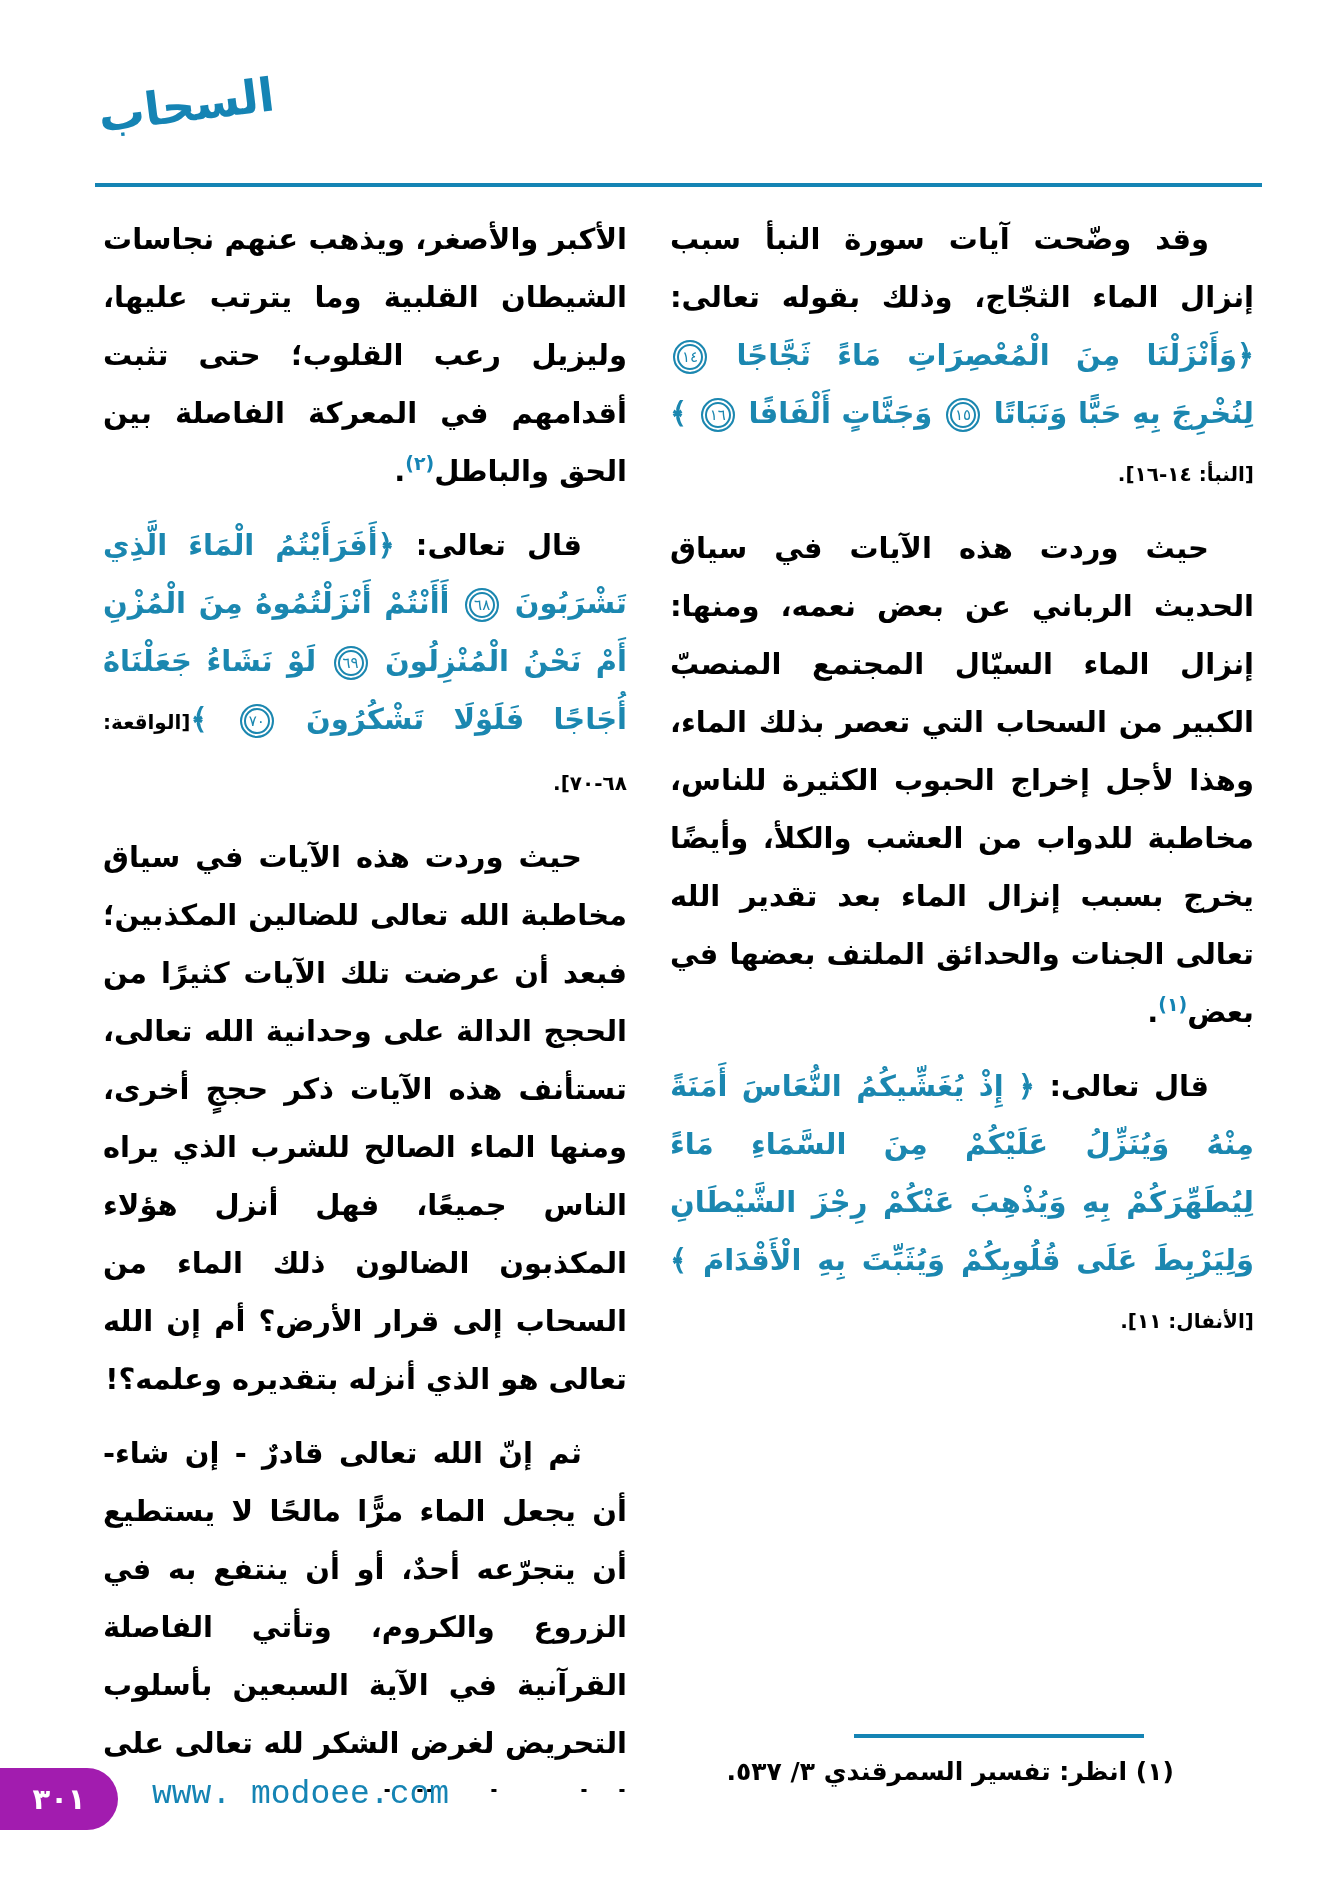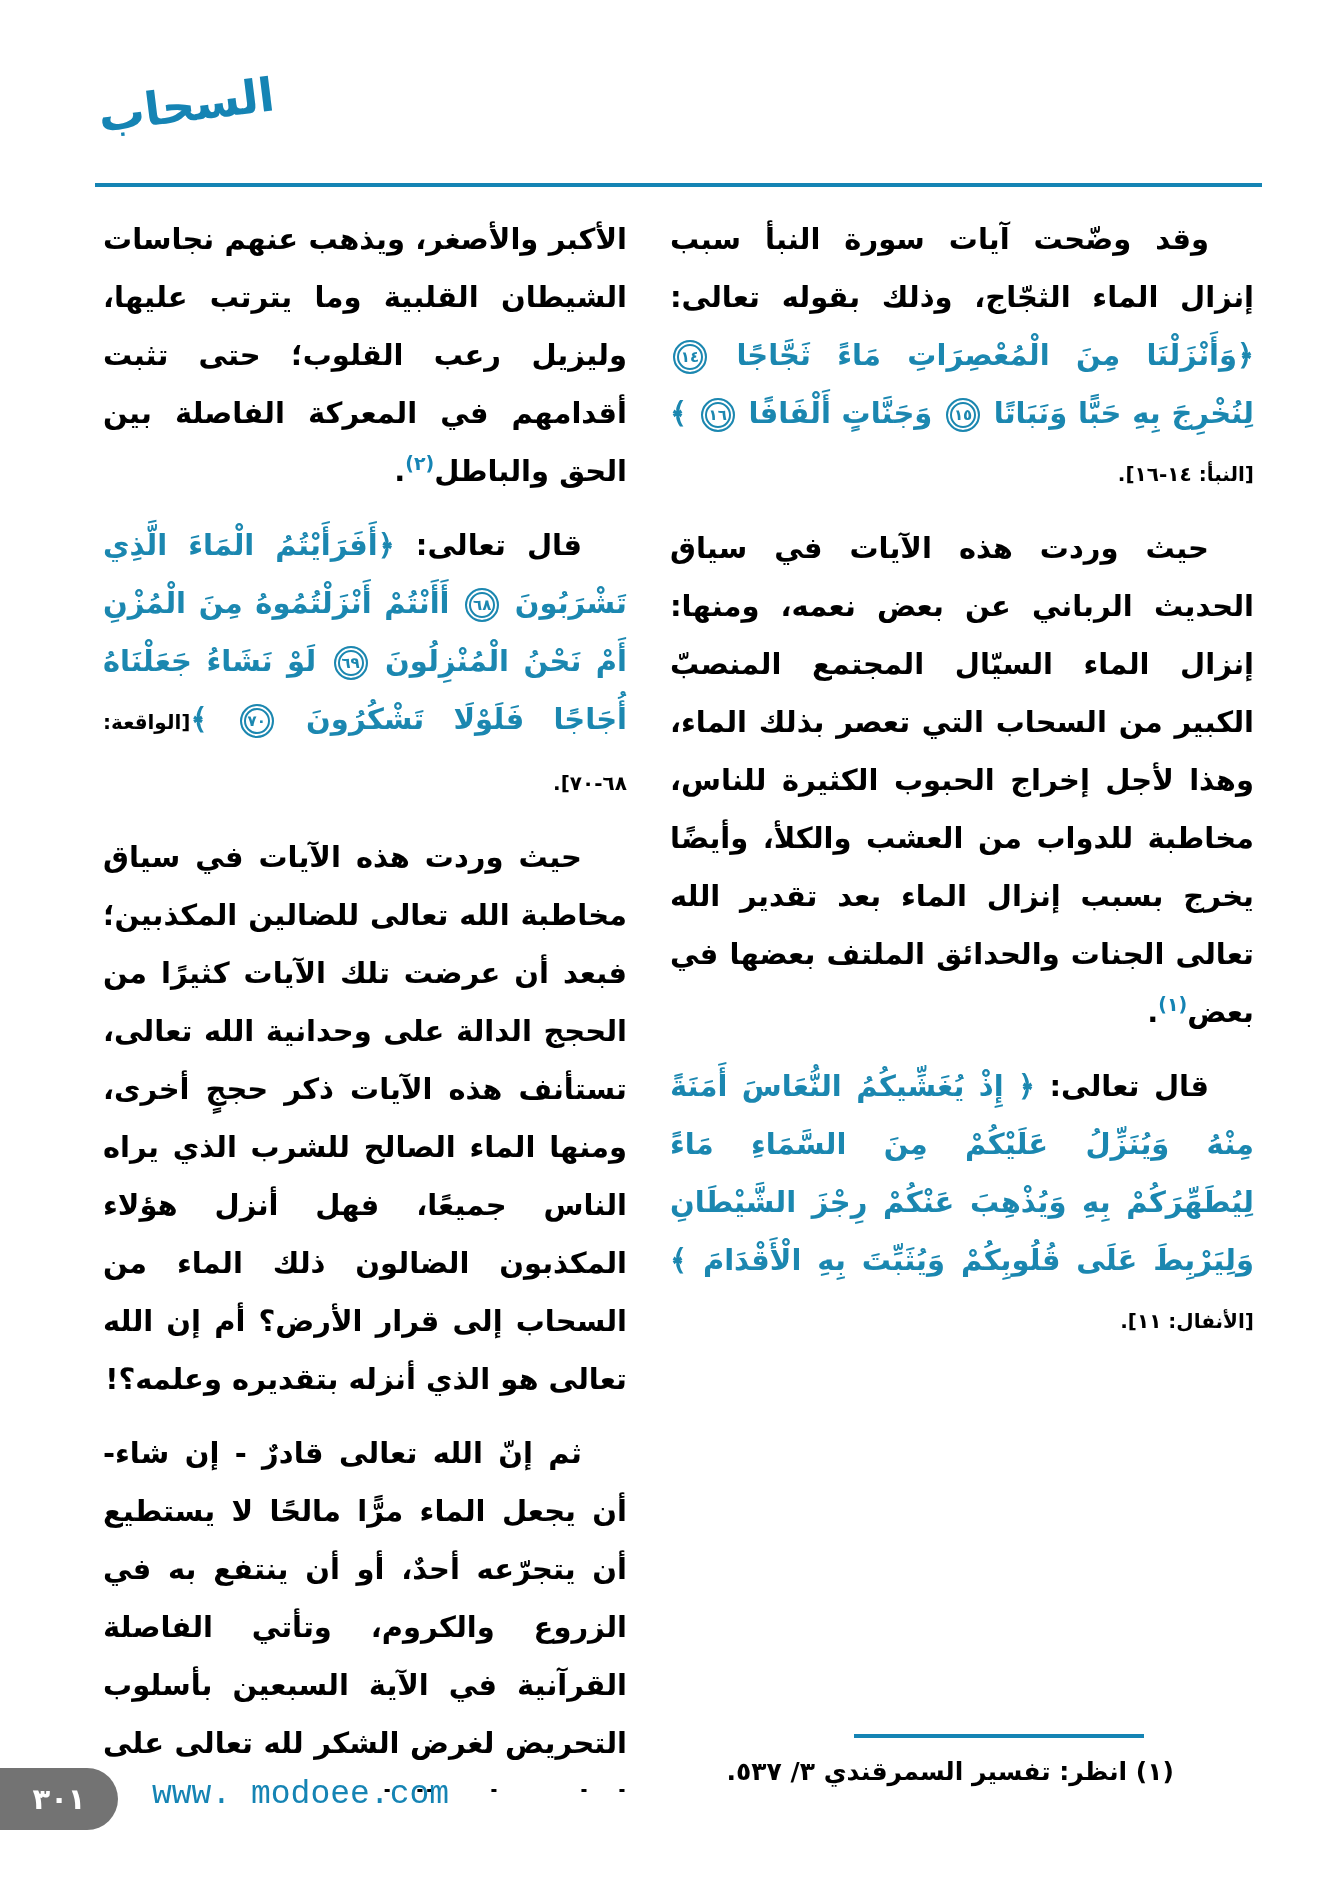--- a/index.html
+++ b/index.html
@@ -67,21 +67,21 @@
     display: inline-flex;
     align-items: center;
     justify-content: center;
     width: 34px;
     height: 34px;
     border: 2px solid #1b87b0;
     border-radius: 50%;
     box-shadow: inset 0 0 0 2px #fff, inset 0 0 0 4px #1b87b0;
     color: #1b87b0;
     font-size: 15px;
-    font-weight: bold;
+    font-weight: normal;
     vertical-align: middle;
     margin: 0 3px;
     text-indent: 0;
   }
   .cite {
     color: #000;
     font-size: 20px;
     font-weight: bold;
   }
   .fnref {
@@ -106,21 +106,21 @@
     text-align: right;
   }
   .col-right .fn-text { padding-right: 88px; }
   
   .page-number-tab {
     position: absolute;
     left: 0;
     top: 1768px;
     width: 118px;
     height: 62px;
-    background: #737373;
+    background: #a21caf;
     border-radius: 0 31px 31px 0;
     display: flex;
     align-items: center;
     justify-content: center;
     color: #ffffff;
     font-size: 29px;
     font-weight: bold;
   }
   .website {
     position: absolute;

